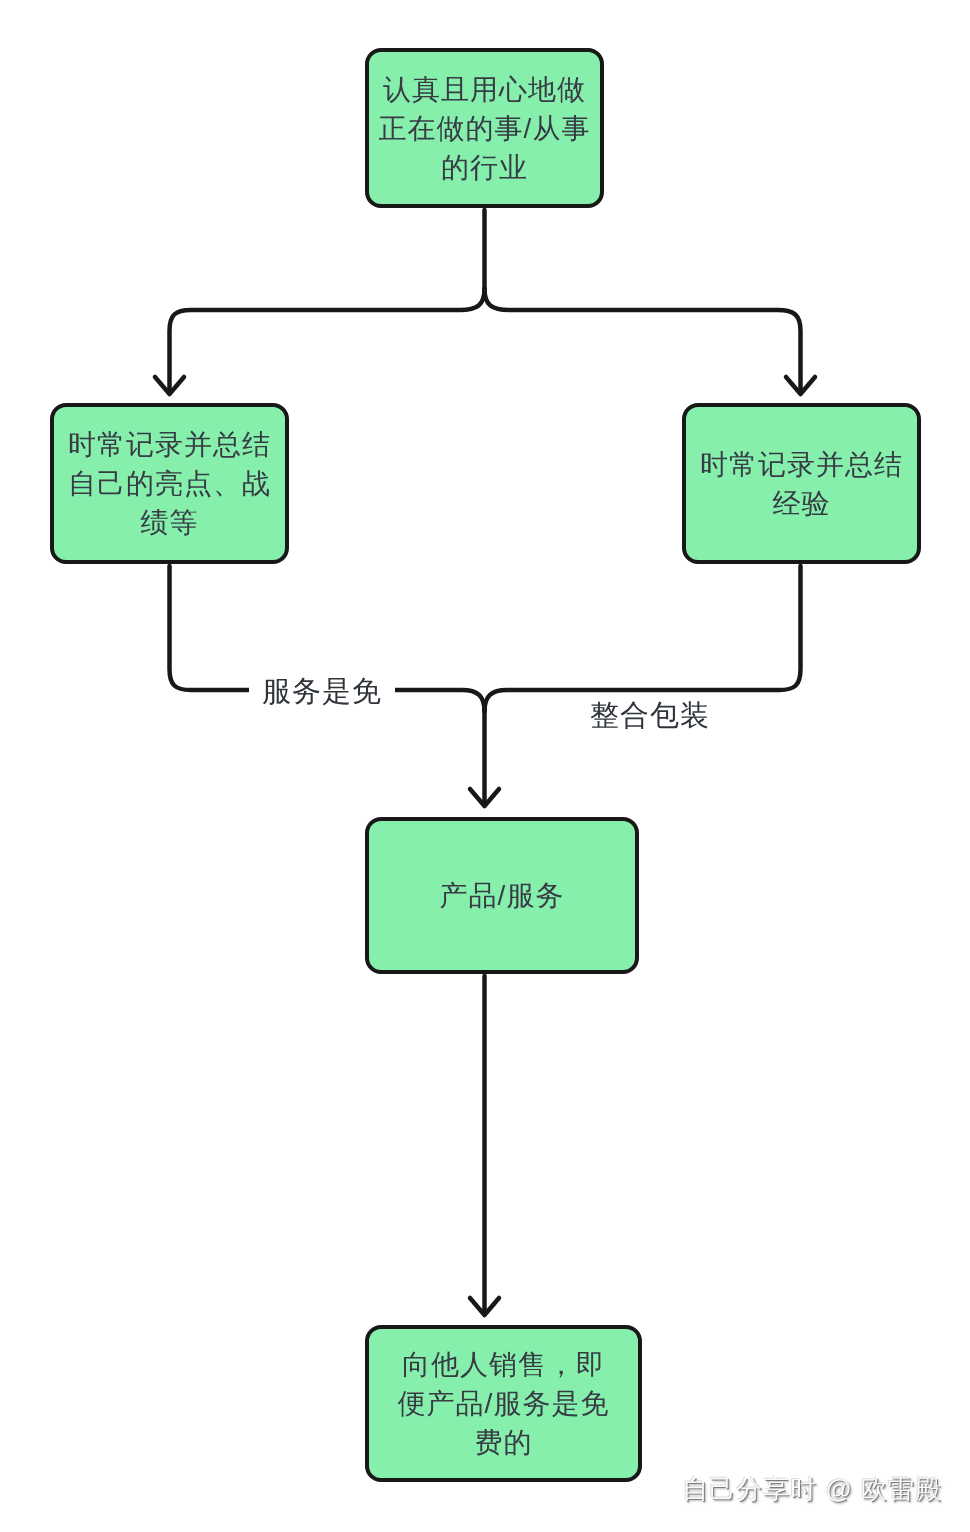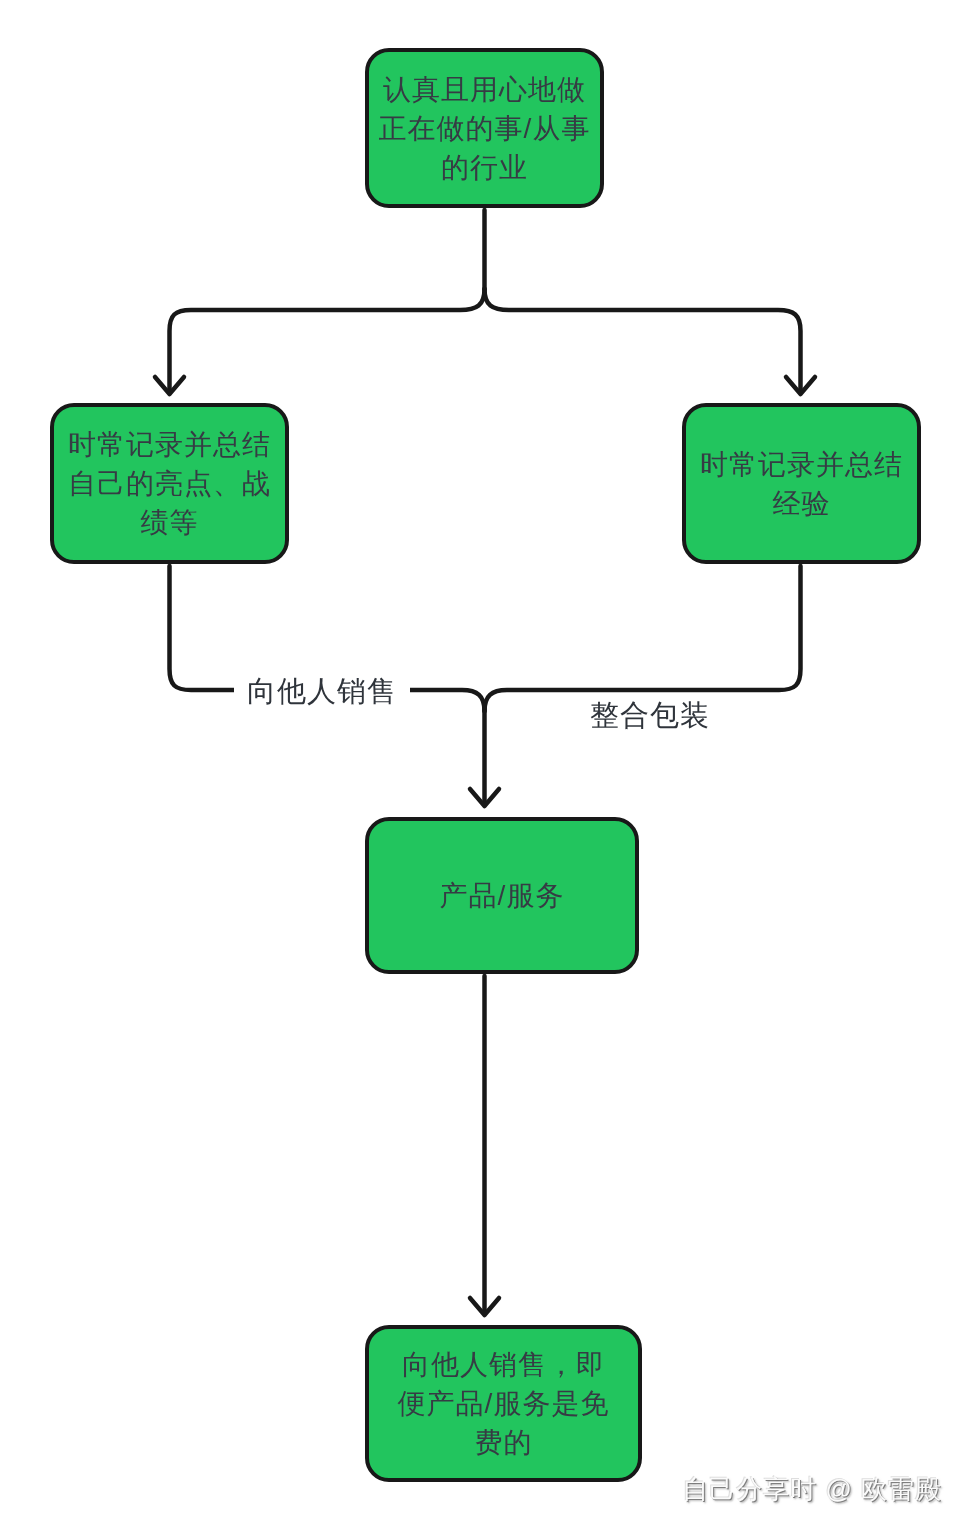--- a/index.html
+++ b/index.html
@@ -20,23 +20,23 @@
   svg.wires path {
     fill: none;
     stroke: #181818;
     stroke-width: 4.5;
     stroke-linecap: round;
     stroke-linejoin: round;
   }
   .node {
     position: absolute; z-index: 2;
     display: flex; align-items: center; justify-content: center;
-    background: #22c55e;
+    background: #86efac;
     border: 4.5px solid #181818;
-    border-radius: 24px;
+    border-radius: 16px;
     color: #363b44;
     font-size: 28px;
     line-height: 39px;
     letter-spacing: 1px;
     text-align: center;
   }
   .node .node-label { white-space: pre-line; }
   .node-start              { left: 365px; top: 48px;   width: 239px; height: 160px; }
   .node-record-highlights  { left: 50px;  top: 403px;  width: 239px; height: 161px; }
   .node-record-experience  { left: 682px; top: 403px;  width: 239px; height: 161px; }
@@ -125,20 +125,20 @@
   <div class="node node-product-service">
     <span class="node-label">产品/服务</span>
   </div>
 
   <div class="node node-sell">
     <span class="node-label">向他人销售，即
 便产品/服务是免
 费的</span>
   </div>
 
-  <div class="edge-label edge-label-self">向他人销售</div>
+  <div class="edge-label edge-label-self">服务是免</div>
 
   <div class="edge-label edge-label-package">整合包装</div>
 
 
   <div class="watermark">自己分享时 @ 欧雷殿</div>
 
 </div>
 
 </body></html>

